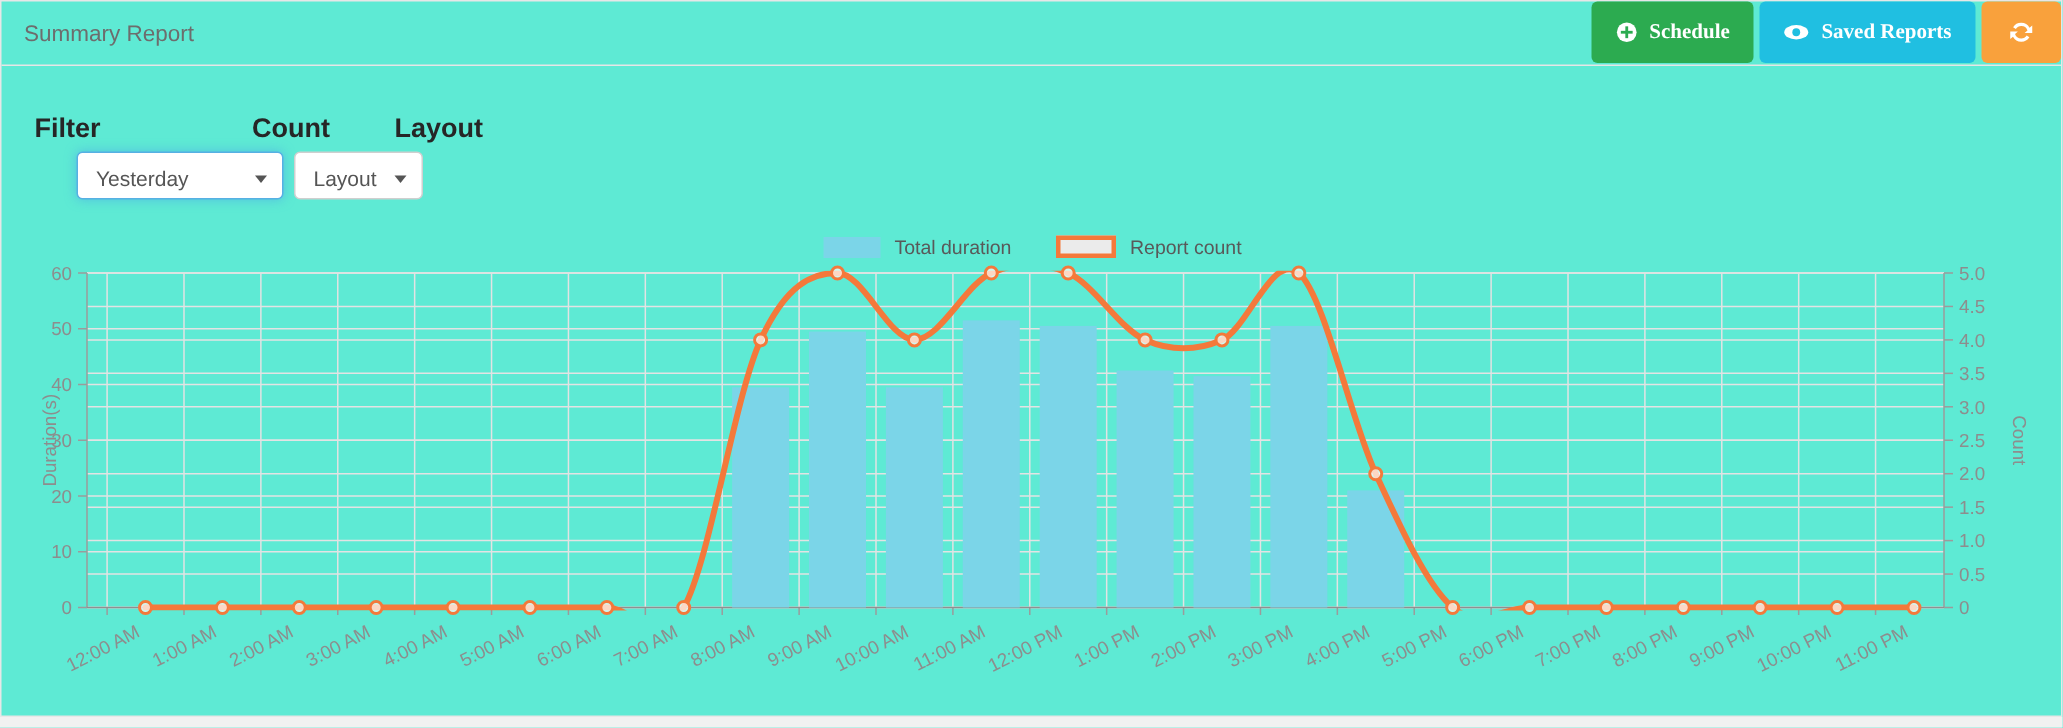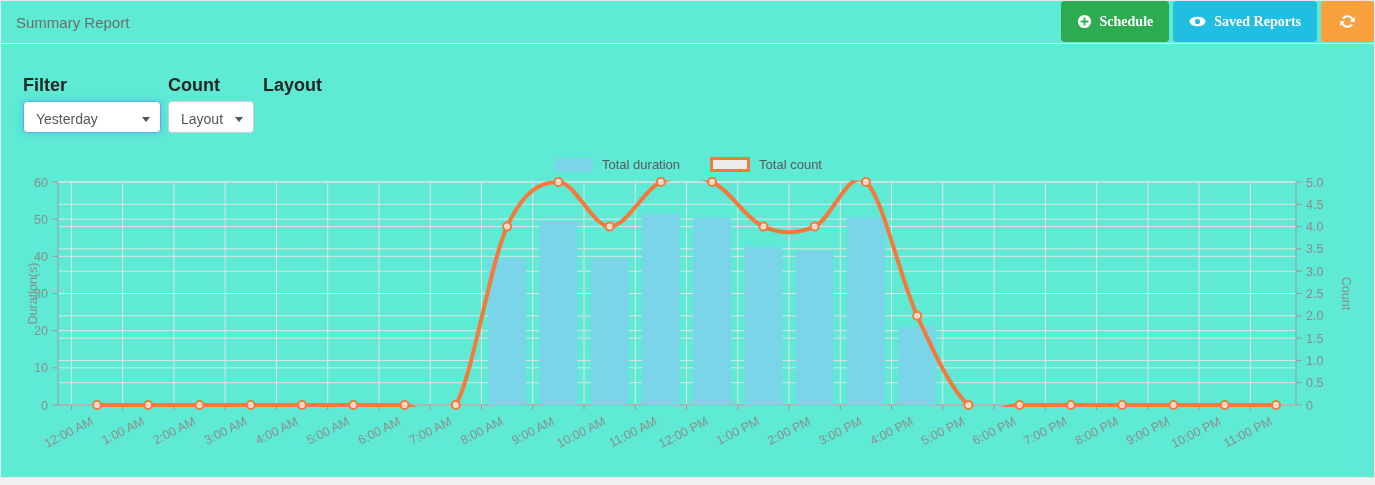--- a/index.html
+++ b/index.html
@@ -29,21 +29,21 @@
   
   .filter-group { position:absolute; top:74px; }
   .fg-filter { left:22px; width:138px; }
   .fg-type   { left:167px; width:86px; }
   .fg-layout { left:262px; width:197px; }
   .filter-label { font-size:18px; font-weight:700; color:#262626; margin-bottom:5px; }
   .select-box {
     height:32px; width:100%; background:#fff;
     border:1px solid #cfcfcf; border-radius:4px;
     display:flex; align-items:center; padding:4px 10px 0 12px;
-    font-size:14px; color:#555; cursor:pointer;
+    font-size:14px; color:#555; cursor:pointer;margin-left:28px;
   }
   .select-box.focused { border-color:#57b0e3; box-shadow:0 0 7px rgba(77,166,232,.6); }
   .caret-down {
     width:0; height:0; margin-left:auto;
     border-left:4px solid transparent; border-right:4px solid transparent;
     border-top:5px solid #555;
   }
   .clear-x { margin-left:auto; color:#a0a0a0; font-size:15px; font-weight:700; line-height:1; cursor:pointer; }
   .select2-caret { margin-left:14px; border-top-color:#888; }
   
@@ -110,21 +110,21 @@
   </div>
 
   <div class="chart-wrap">
     <div class="legend">
       <div class="legend-item">
         <span class="swatch-bar" style="background-color: rgb(123, 213, 232);"></span>
         <span>Total duration</span>
       </div>
       <div class="legend-item">
         <span class="swatch-line" style="border-color: rgb(244, 121, 59);"></span>
-        <span>Total count</span>
+        <span>Report count</span>
       </div>
     </div>
     <div id="chart-svg-host">
         <svg width="1375" height="325" class="chart-svg">
           <line x1="57" y1="254" x2="1295" y2="254" stroke="#e3e3e3" stroke-width="1"></line>
           <line x1="57" y1="216.83333333333334" x2="1295" y2="216.83333333333334" stroke="#e3e3e3" stroke-width="1"></line>
           <line x1="57" y1="179.66666666666669" x2="1295" y2="179.66666666666669" stroke="#e3e3e3" stroke-width="1"></line>
           <line x1="57" y1="142.5" x2="1295" y2="142.5" stroke="#e3e3e3" stroke-width="1"></line>
           <line x1="57" y1="105.33333333333334" x2="1295" y2="105.33333333333334" stroke="#e3e3e3" stroke-width="1"></line>
           <line x1="57" y1="68.16666666666666" x2="1295" y2="68.16666666666666" stroke="#e3e3e3" stroke-width="1"></line>

